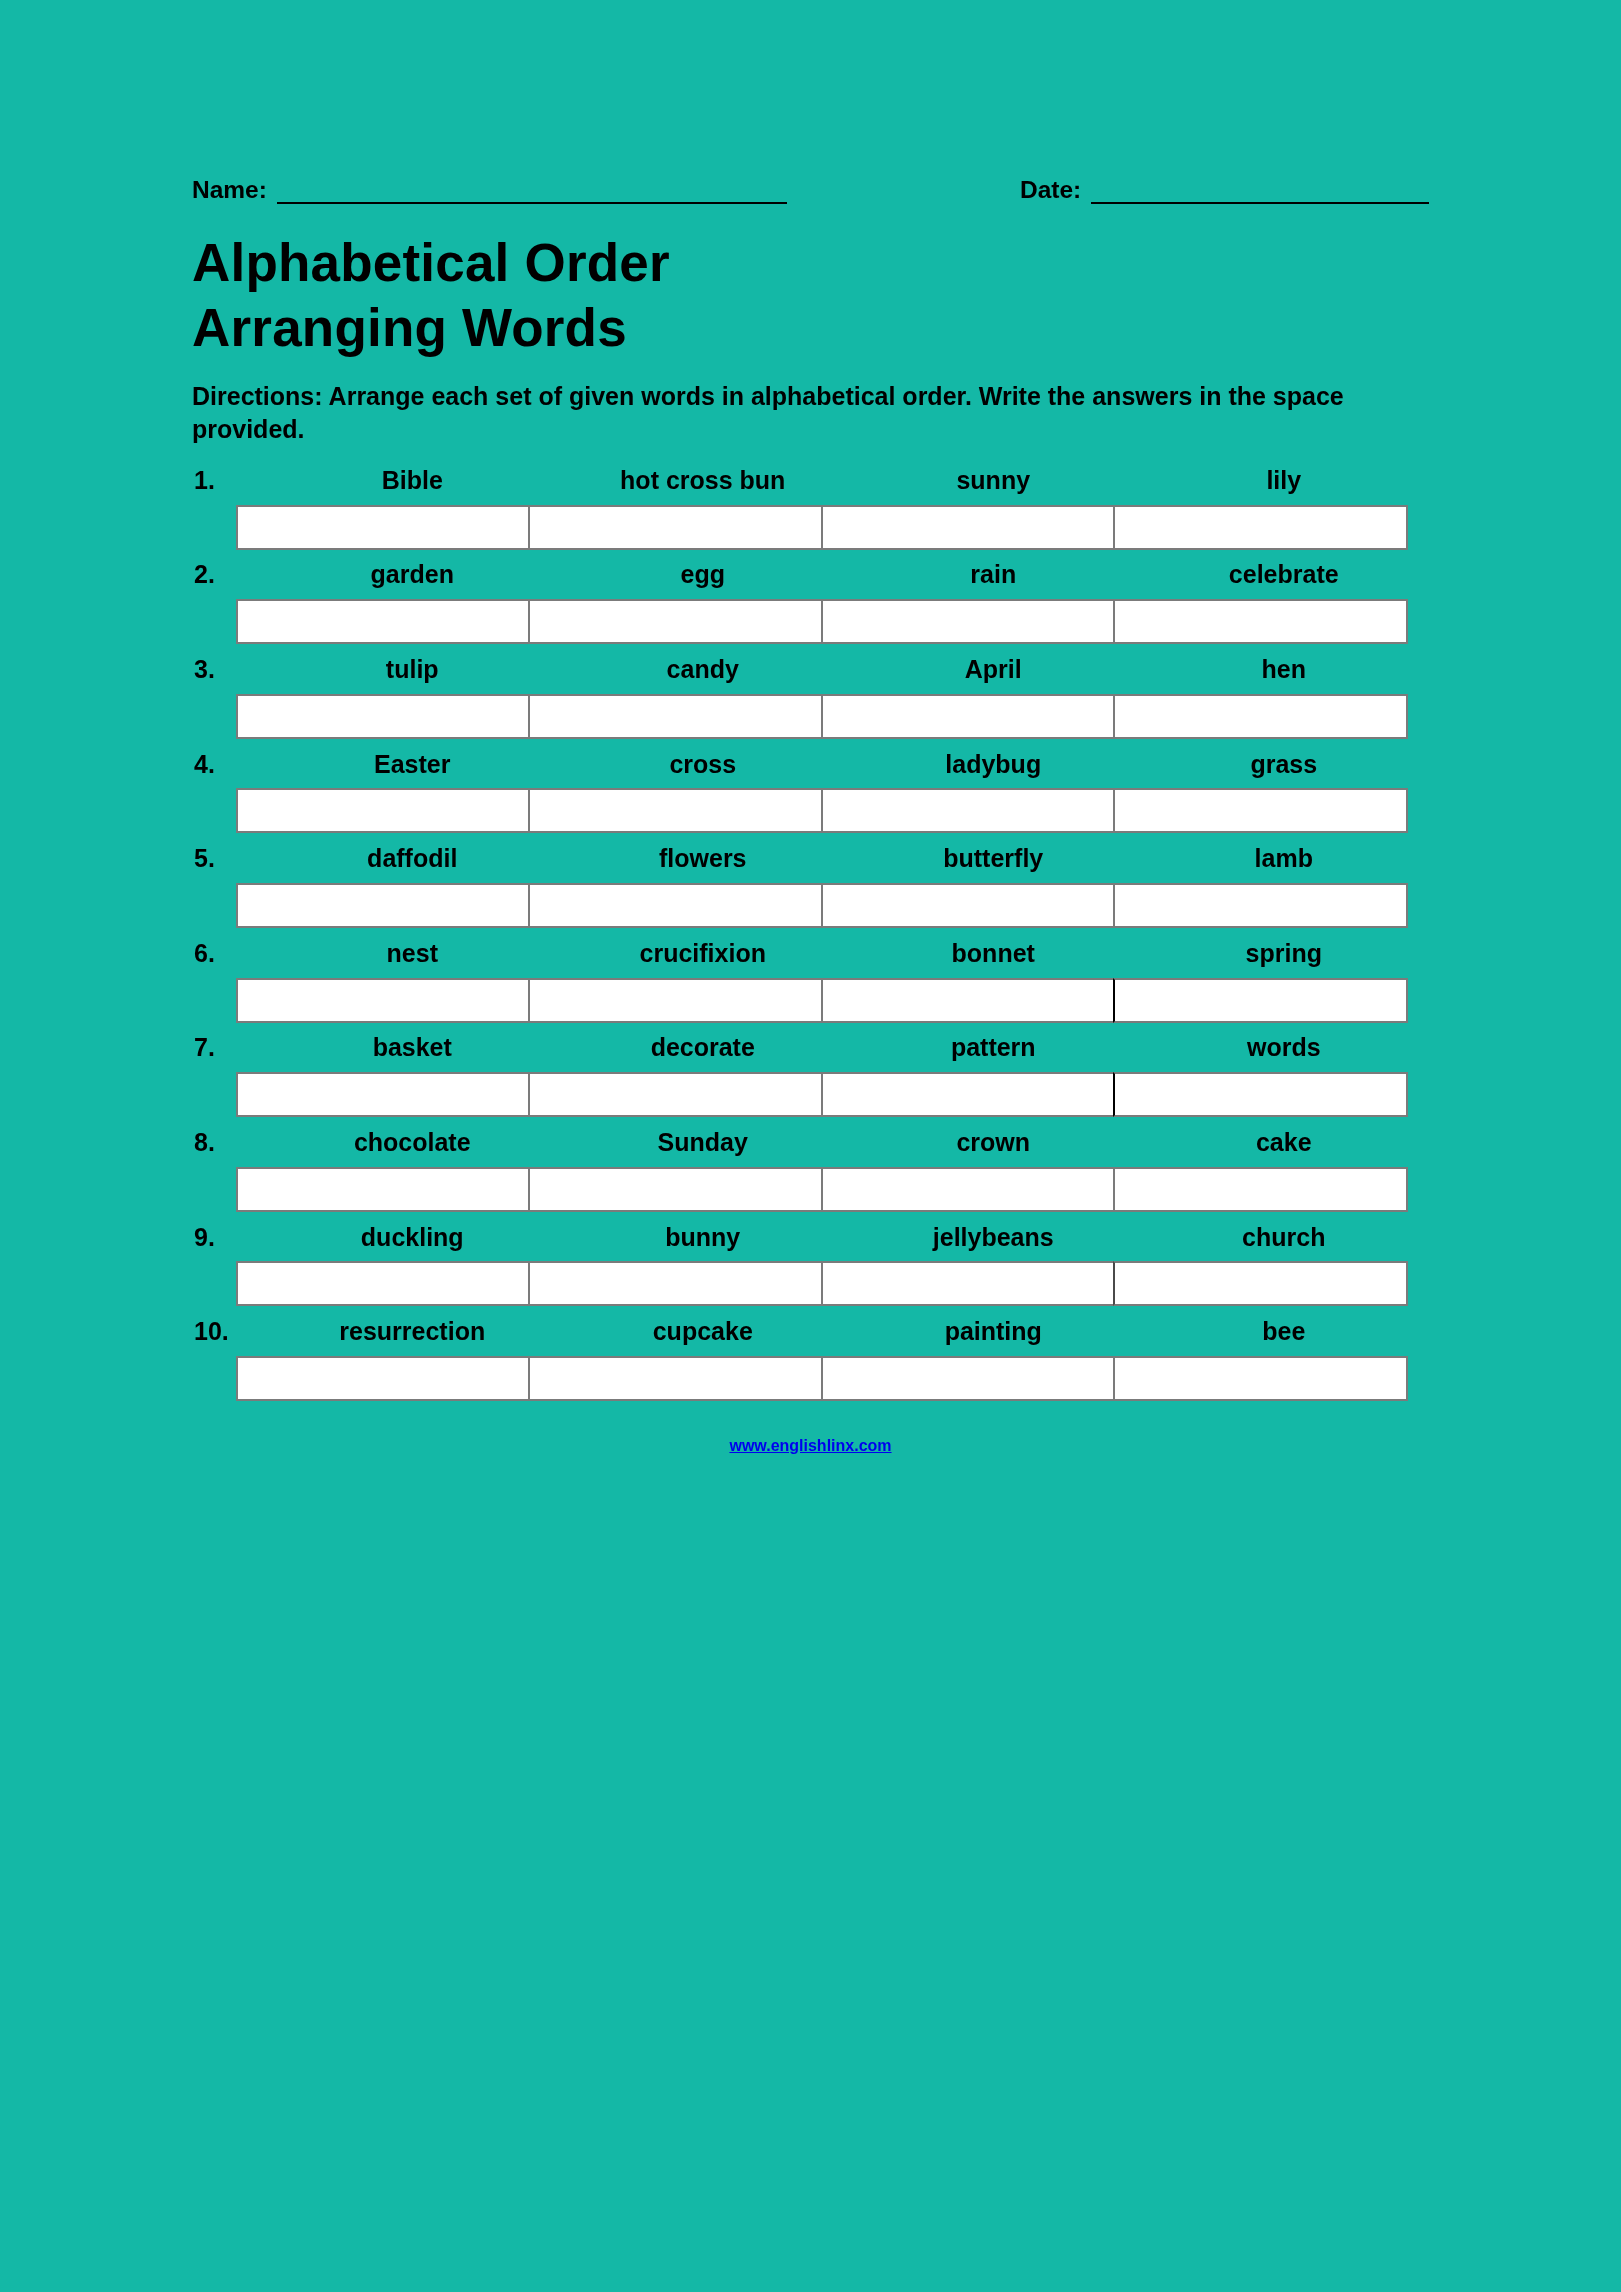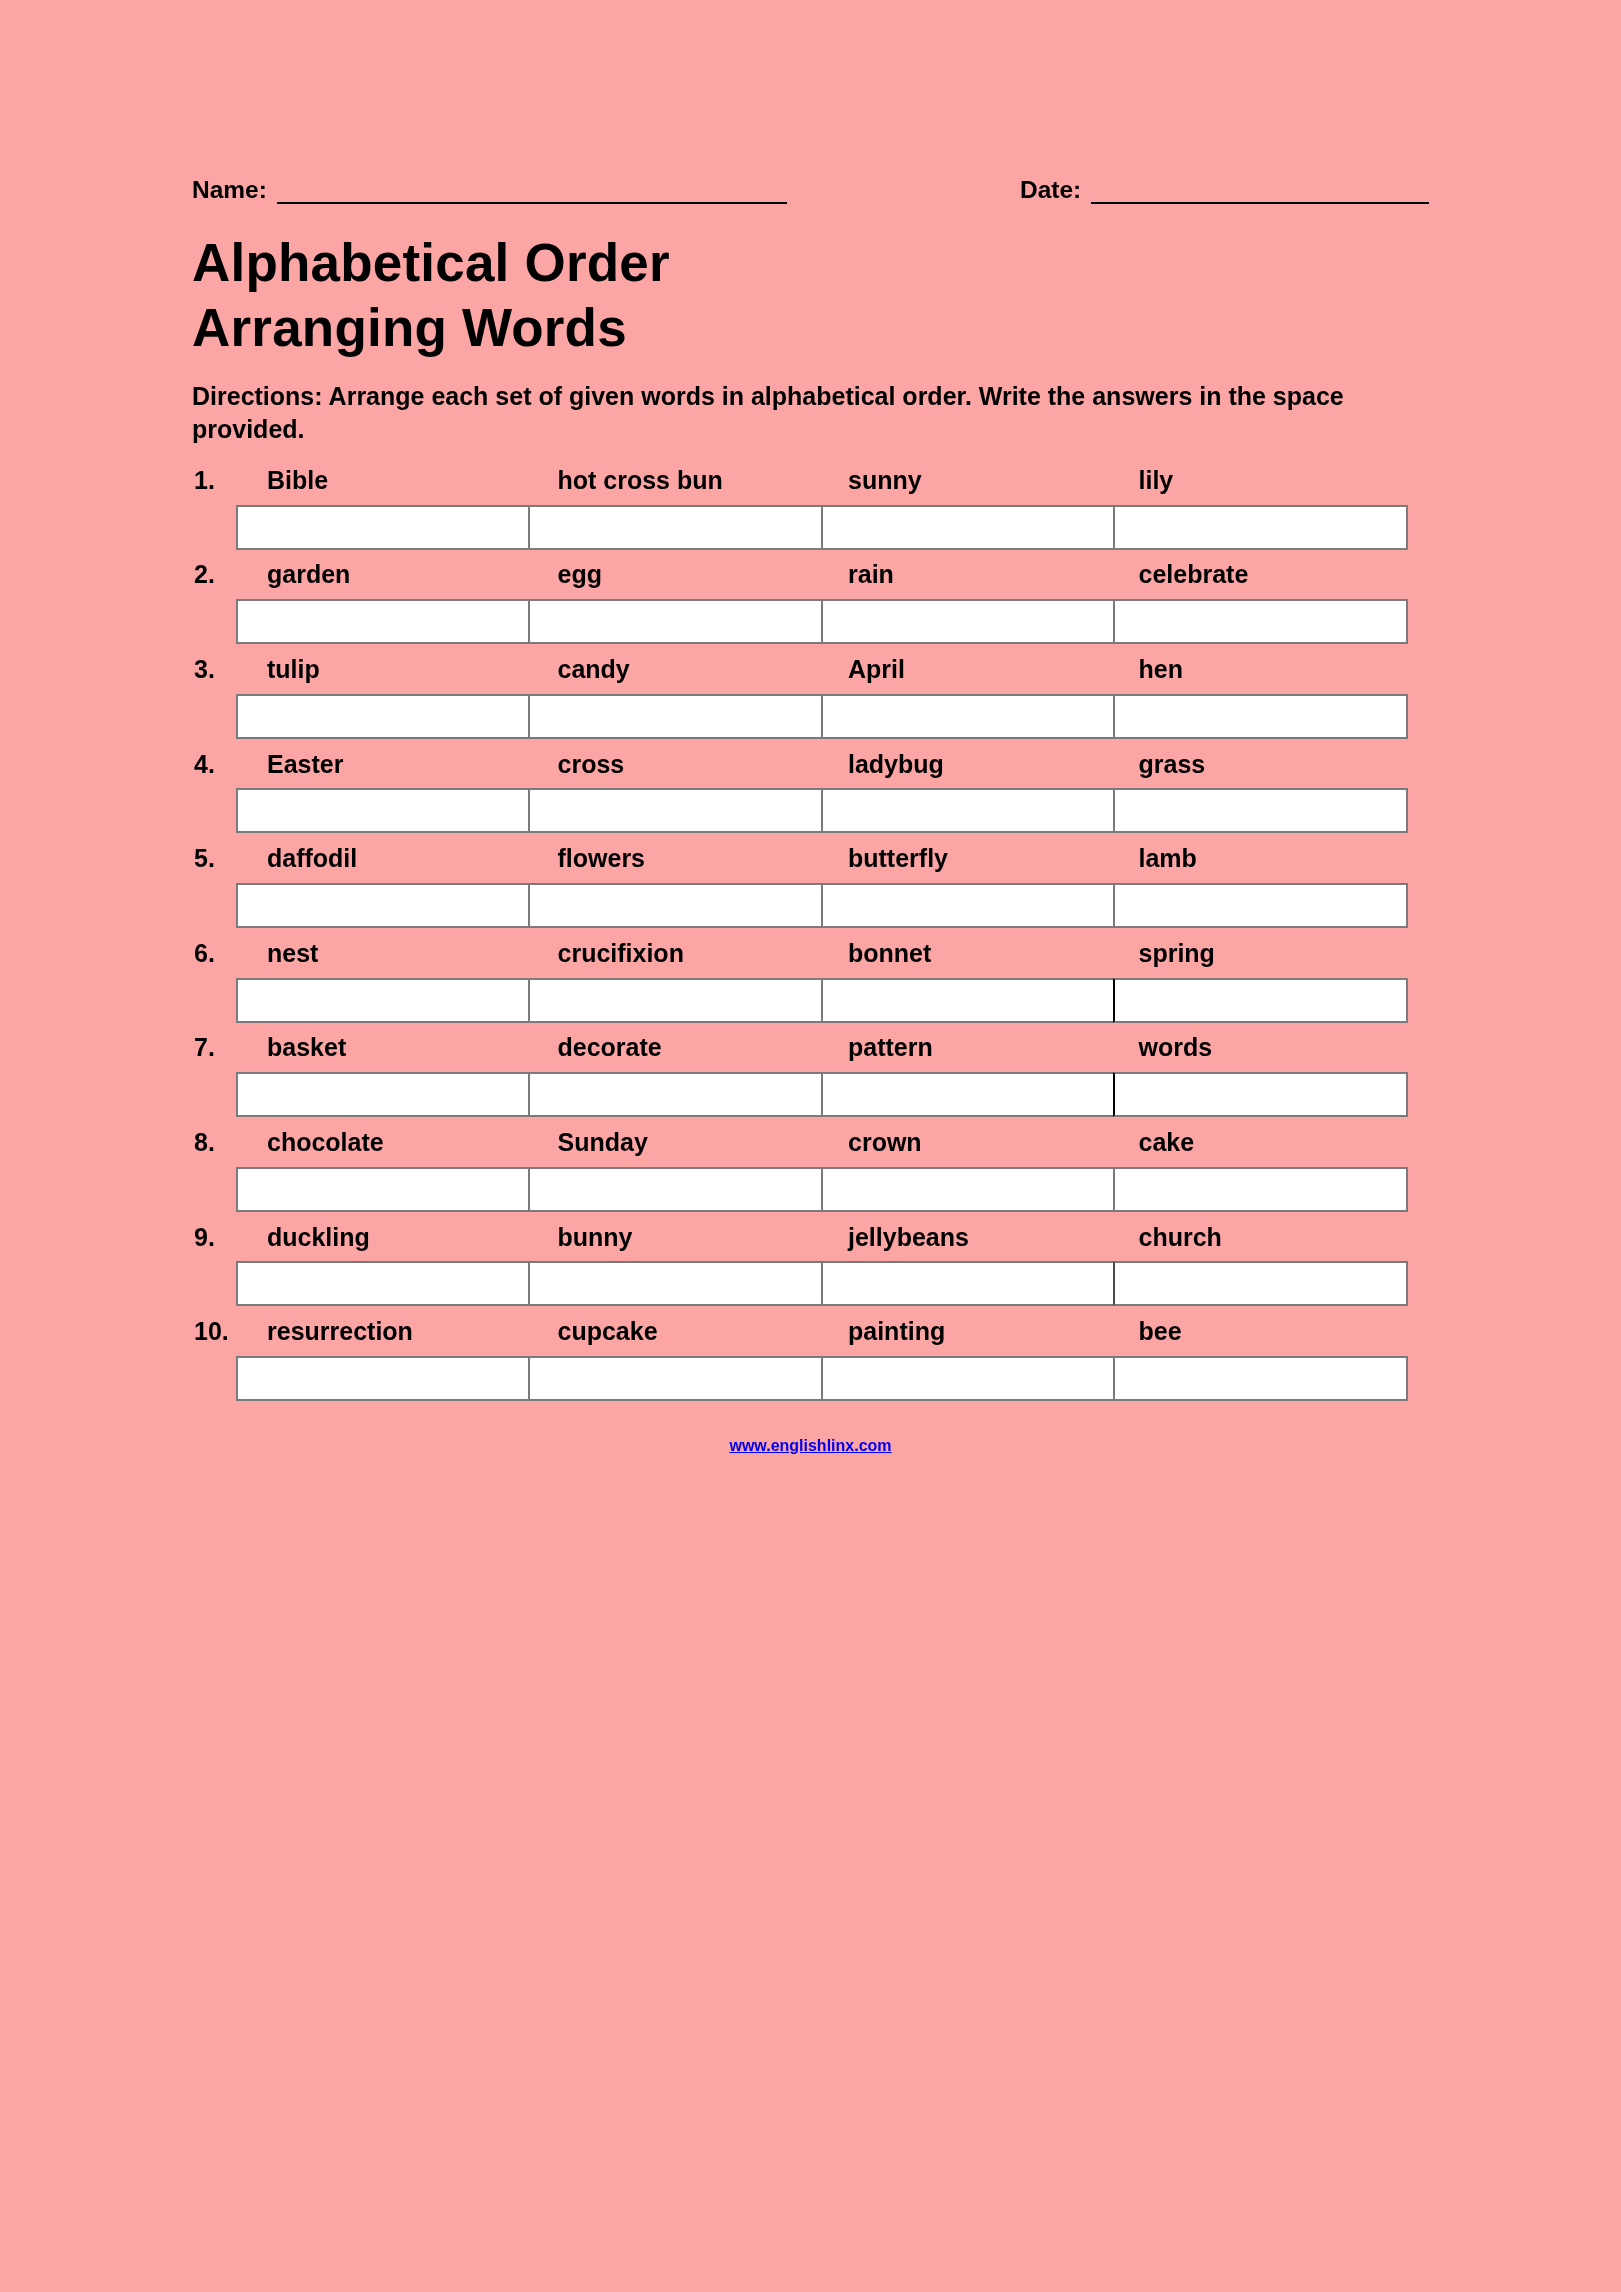--- a/index.html
+++ b/index.html
@@ -13,21 +13,21 @@
     font-family: "Liberation Sans", sans-serif;
     color: #000000;
     position: relative;
     overflow: hidden;
   }
   .page {
     position: absolute;
     left: 0; top: 0;
     width: 1621px;
     height: 2293px;
-    background: #fca5a5;
+    background: #14b8a6;
   }
   .content {
     position: absolute;
     left: 192px;
     top: 176px;
     width: 1237px;
   }
 
   
   .namedate {
@@ -88,20 +88,21 @@
     margin-bottom: 9.8px;
   }
   .num {
     width: 73px;
     flex: 0 0 73px;
     text-align: left;
     padding-left: 2px;
   }
   .word {
     flex: 1 1 0;
+    text-align: center;
   }
   .boxes-row {
     display: flex;
     margin-left: 44px;
     width: 1172px;
   }
   .box {
     flex: 1 1 0;
     height: 45px;
     border: 2.9px solid #7b7b7b;

